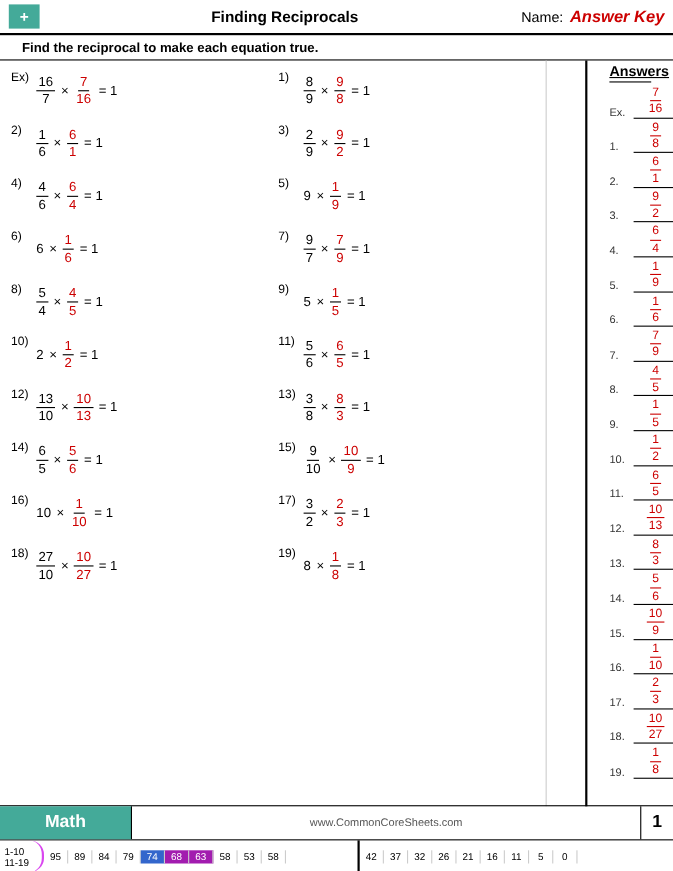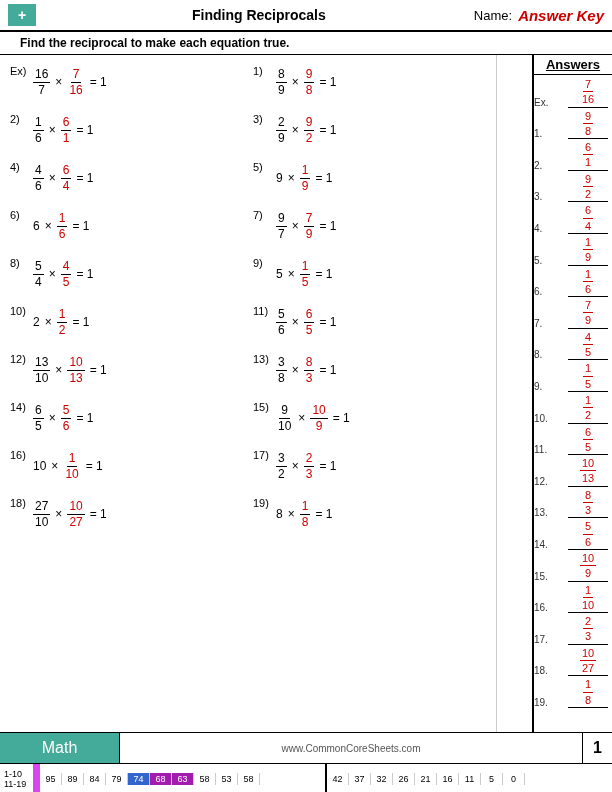--- a/index.html
+++ b/index.html
@@ -69,21 +69,21 @@
     .worksheet {
       flex: 1;
       padding: 4px 10px;
       border-right: 1px solid #ccc;
     }
 
     
     .answers-col {
       width: 80px;
       border-left: 2px solid #000;
-      padding: 2px 0;
+      padding: 2px 20px;
     }
     .answers-header {
       text-align: center;
       font-size: 13px;
       font-weight: bold;
       text-decoration: underline;
       border-bottom: 1px solid #000;
       padding-bottom: 2px;
       margin-bottom: 2px;
     }
@@ -200,21 +200,21 @@
     }
     .footer-top {
       display: flex;
       align-items: center;
       height: 30px;
     }
     .math-box {
       background: #4a9;
       color: white;
       font-size: 16px;
-      font-weight: normal;
+      font-weight: bold;
       width: 120px;
       height: 30px;
       display: flex;
       align-items: center;
       justify-content: center;
       border-right: 1px solid #000;
     }
     .footer-url {
       flex: 1;
       text-align: center;
@@ -235,21 +235,22 @@
       height: 30px;
       border-top: 1px solid #000;
       font-size: 9px;
     }
     .stats-label {
       width: 40px;
       display: flex;
       flex-direction: column;
       justify-content: center;
       padding-left: 4px;
-      border-right: 7px solid #d946ef;
+      border-right: 2px solid #d946ef;
+      border-radius: 13px;
     }
     .stats-cells {
       display: flex;
       align-items: center;
       flex: 1;
     }
     .stat-cell {
       border-right: 1px solid #ccc;
       text-align: center;
       padding: 1px 3px;

